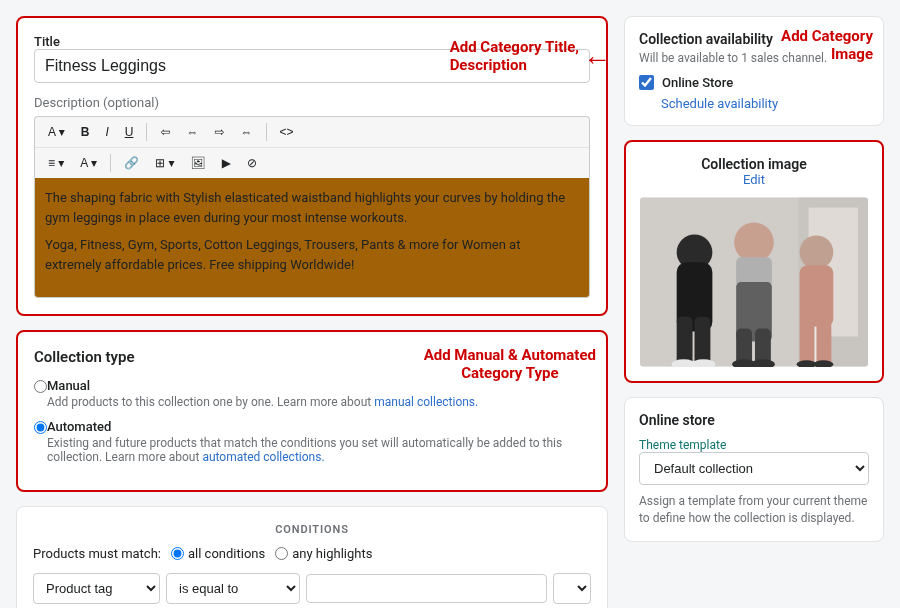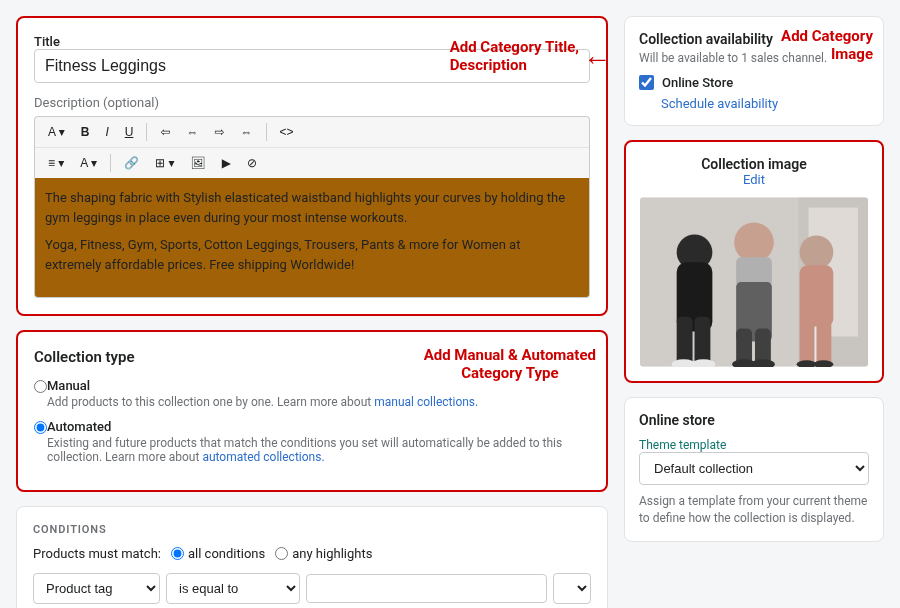--- a/index.html
+++ b/index.html
@@ -142,20 +142,21 @@
       border: 1px solid #e1e3e5;
       border-radius: 8px;
     }
     .conditions-title {
       font-size: 11px;
       font-weight: 600;
       letter-spacing: 0.08em;
       text-transform: uppercase;
       color: #6d7175;
       margin-bottom: 10px;
+      text-align: center;
     }
     .match-row {
       display: flex;
       align-items: center;
       gap: 10px;
       margin-bottom: 12px;
       font-size: 13px;
     }
     .match-row label { color: #202223; }
     .radio-inline { display: flex; align-items: center; gap: 4px; cursor: pointer; }

